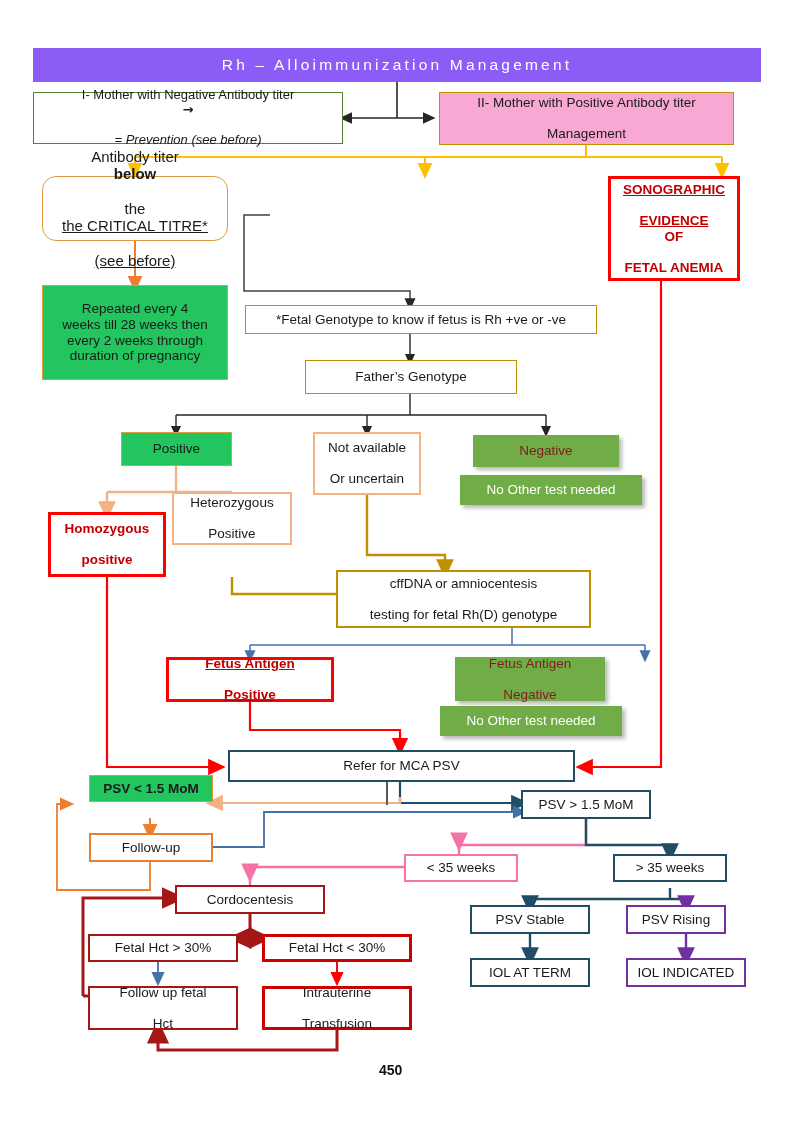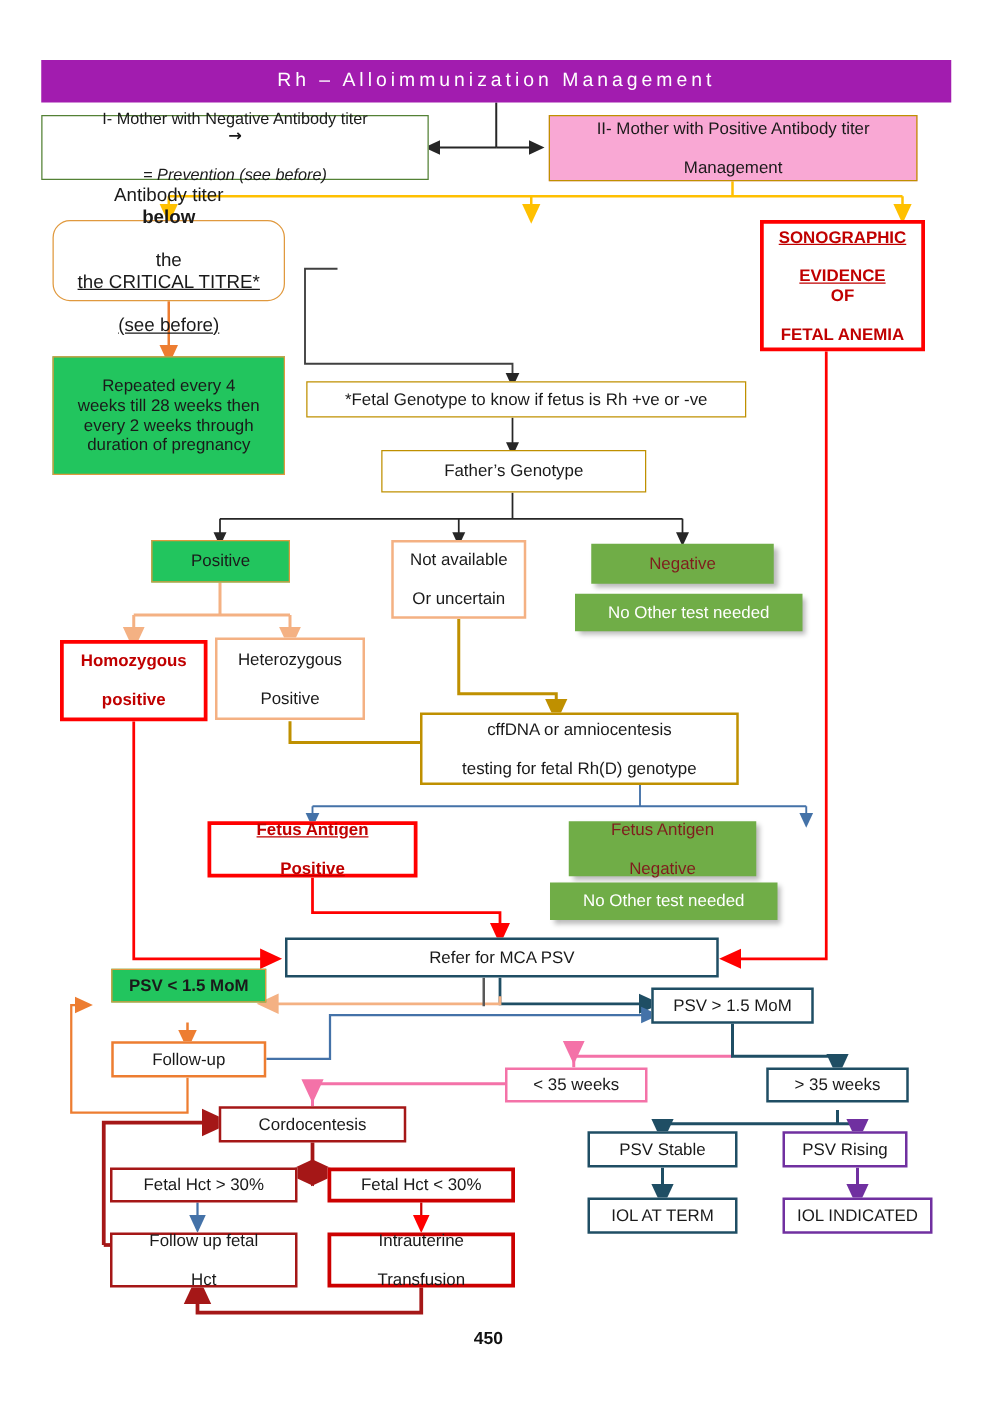--- a/index.html
+++ b/index.html
@@ -3,21 +3,21 @@
 <meta charset="utf-8">
 <style>
   html,body{margin:0;padding:0;background:#ffffff;}
   body{width:794px;height:1122px;position:relative;font-family:"Liberation Sans",sans-serif;color:#1a1a1a;overflow:hidden;}
   #canvas{position:absolute;left:0;top:0;width:794px;height:1122px;}
   svg#wires{position:absolute;left:0;top:0;width:794px;height:1122px;pointer-events:none;}
   .node{position:absolute;box-sizing:border-box;display:flex;align-items:center;justify-content:center;text-align:center;line-height:1.15;}
   .node span{display:block;padding:0 3px;}
 
   
-  .titlebar{position:absolute;background:#a21caf;color:#ffffff;display:flex;align-items:center;justify-content:center;
+  .titlebar{position:absolute;background:#8b5cf6;color:#ffffff;display:flex;align-items:center;justify-content:center;
             letter-spacing:3.2px;font-size:15.5px;font-weight:400;}
 
   
   .bx-green-out{border:1.3px solid #538135;background:#ffffff;font-size:13px;}
   .bx-amber-fill{border:1.3px solid #bf9000;background:#f9a8d4;font-size:13.5px;}
   .bx-orange-round{border:1.5px solid #e0993e;background:#ffffff;border-radius:14px;font-size:15px;}
   .bx-orange-thin{border:1.5px solid #e0993e;background:#22c55e;font-size:13.5px;}
   .bx-red-round{border:3.4px solid #ff0000;background:#ffffff;border-radius:13px;font-size:13.5px;}
   .bx-red-thick{border:3.4px solid #ff0000;background:#ffffff;font-size:13.5px;}
   .bx-red-med{border:3px solid #cc0000;background:#ffffff;font-size:13.5px;}
@@ -228,21 +228,21 @@
     <span>No Other test needed</span>
   </div>
 
   <div class="node bx-red-thick" style="left:48px;top:512px;width:118px;height:65px;">
     <span>
       <span class="t-red-bold">Homozygous</span><br>
       <span class="t-red-bold">positive</span>
     </span>
   </div>
 
-  <div class="node bx-peach" style="left:172px;top:510px;width:120px;height:66px;">
+  <div class="node bx-peach" style="left:172px;top:492px;width:120px;height:53px;">
     <span>
       <span>Heterozygous</span><br>
       <span>Positive</span>
     </span>
   </div>
 
   <div class="node bx-gold-thick" style="left:336px;top:570px;width:255px;height:58px;">
     <span>
       <span>cffDNA or amniocentesis</span><br>
       <span>testing for fetal Rh(D) genotype</span>

